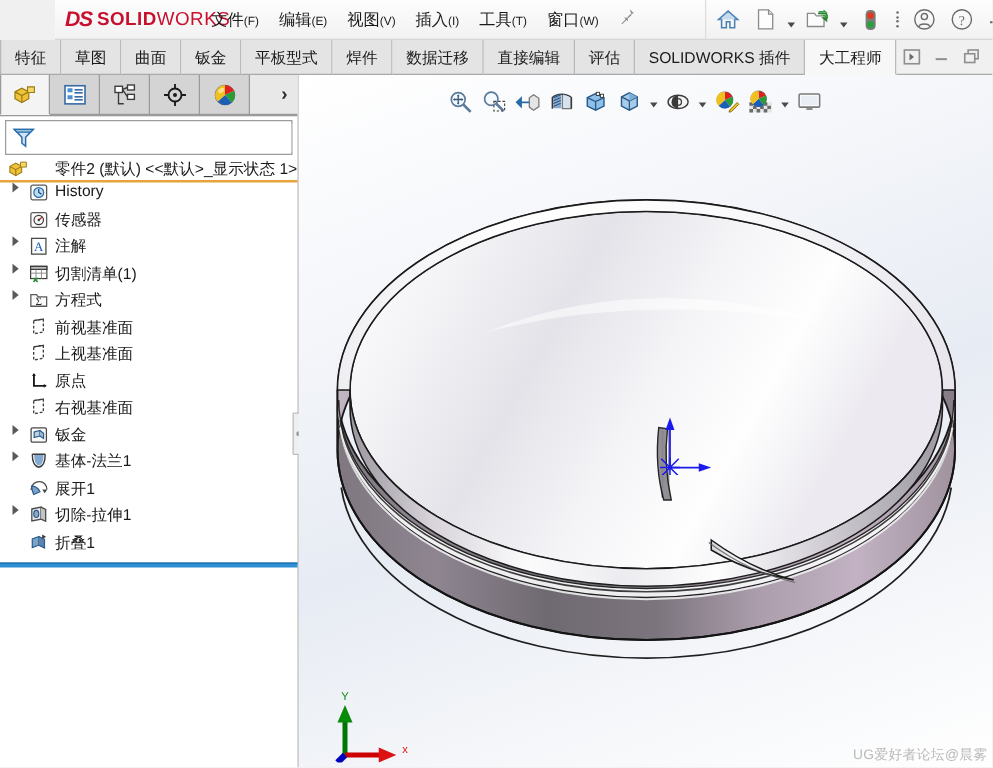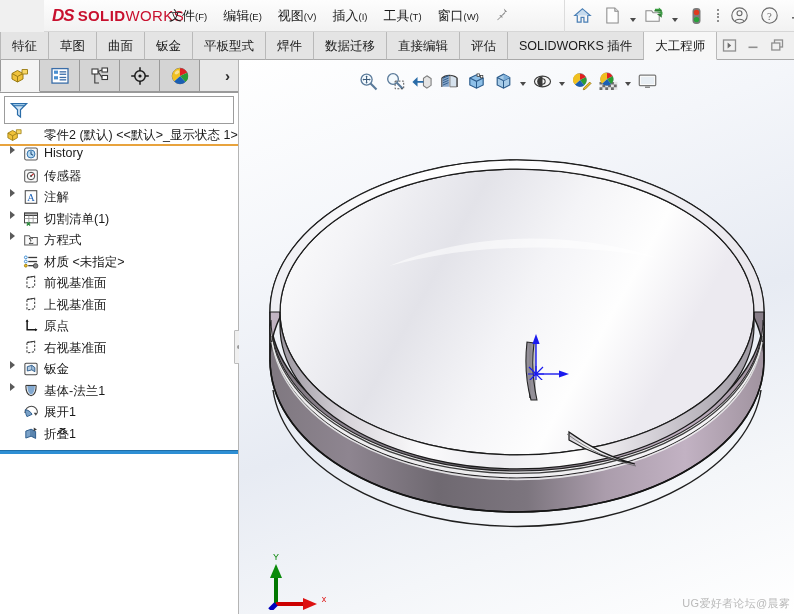--- a/index.html
+++ b/index.html
@@ -425,35 +425,20 @@
           </span>
         <span class="tw-ico">
           <svg width="16" height="16" viewBox="0 0 17 17">
               <path d="M1.8 4 H6.6 L8 5.8 H15.2 V13.8 H1.8 Z" fill="#fafafa" stroke="#5a5a5a" stroke-width="1.1"></path>
               <text x="8.5" y="12.4" font-size="9.5" font-family="Liberation Serif, serif" fill="#2a2a2a" text-anchor="middle">Σ</text>
             </svg>
         </span>
         <span class="tw-label">方程式</span>
       </div>
 
-      <div class="tree-row">
-        <span class="tw-arrow"></span>
-        <span class="tw-ico">
-          <svg width="16" height="16" viewBox="0 0 17 17">
-              <circle cx="3" cy="3.6" r="1.5" fill="none" stroke="#3a8ad0" stroke-width="1"></circle>
-              <rect x="5.6" y="3" width="9.4" height="1.4" fill="#3a3a3a"></rect>
-              <circle cx="3" cy="8" r="1.5" fill="none" stroke="#3a8ad0" stroke-width="1"></circle>
-              <rect x="5.6" y="7.3" width="9.4" height="1.4" fill="#3a3a3a"></rect>
-              <circle cx="3" cy="12.4" r="1.5" fill="#f0c020" stroke="#9a7b12" stroke-width="1"></circle>
-              <rect x="5.6" y="11.7" width="6" height="1.4" fill="#3a3a3a"></rect>
-              <circle cx="13.4" cy="12.6" r="2.4" fill="#8a8a8a" stroke="#3a3a3a" stroke-width="0.9"></circle>
-            </svg>
-        </span>
-        <span class="tw-label">材质 &lt;未指定&gt;</span>
-      </div>
 
       <div class="tree-row">
         <span class="tw-arrow"></span>
         <span class="tw-ico">
           <svg width="16" height="16" viewBox="0 0 17 17">
               <path d="M4.2 2.6 L12.4 1.4 L12.4 12.4 L4.2 13.8 Z" fill="none" stroke="#3a3a3a" stroke-width="1.1" stroke-dasharray="2.4 1.6"></path>
               <path d="M4.2 2.6 L12.4 1.4" stroke="#3a3a3a" stroke-width="1.1"></path>
             </svg>
         </span>
         <span class="tw-label">前视基准面</span>
@@ -526,20 +511,33 @@
         <span class="tw-ico">
           <svg width="16" height="16" viewBox="0 0 17 17">
               <path d="M2 9.6 C2 5 5.4 2.4 9 2.4 C12.6 2.4 15.4 5.2 15.4 9.2" fill="none" stroke="#4a4a4a" stroke-width="1.1"></path>
               <path d="M2.4 6.2 C5 6.2 8 7.8 9.6 11 L4.2 13.4 C3 11 2.6 9 2.4 6.2 Z" fill="#7ba2c8" stroke="#2a5a8a" stroke-width="1"></path>
               <path d="M13.6 12.4 L15.8 9.2 L11.4 9.2 Z" fill="#4a4a4a"></path>
             </svg>
         </span>
         <span class="tw-label">展开1</span>
       </div>
 
+      <div class="tree-row">
+        <span class="tw-arrow">
+            <i class="tri"></i>
+          </span>
+        <span class="tw-ico">
+          <svg width="16" height="16" viewBox="0 0 17 17">
+              <path d="M2.6 3.4 L10.4 1.8 L10.4 12 L2.6 13.6 Z" fill="#e8e8e8" stroke="#4a4a4a" stroke-width="1.1"></path>
+              <path d="M10.4 1.8 L14.4 3.8 L14.4 13.8 L10.4 12" fill="#c4c4c4" stroke="#4a4a4a" stroke-width="1.1"></path>
+              <ellipse cx="6.4" cy="7.6" rx="2.1" ry="3" fill="#8aa8c8" stroke="#2a5a8a" stroke-width="1"></ellipse>
+            </svg>
+        </span>
+        <span class="tw-label">切除-拉伸1</span>
+      </div>
 
       <div class="tree-row">
         <span class="tw-arrow"></span>
         <span class="tw-ico">
           <svg width="16" height="16" viewBox="0 0 17 17">
               <path d="M3 12.8 L3 5.4 L8.6 3.4 L8.6 10.8 Z" fill="#7ba2c8" stroke="#2a5a8a" stroke-width="1"></path>
               <path d="M8.6 10.8 L13.4 13.2 L13.4 5.8 L8.6 3.4" fill="#5a84ae" stroke="#2a5a8a" stroke-width="1"></path>
               <path d="M11.4 1.6 L14.8 3.6 L11.4 5.6" fill="#3a3a3a"></path>
             </svg>
         </span>

